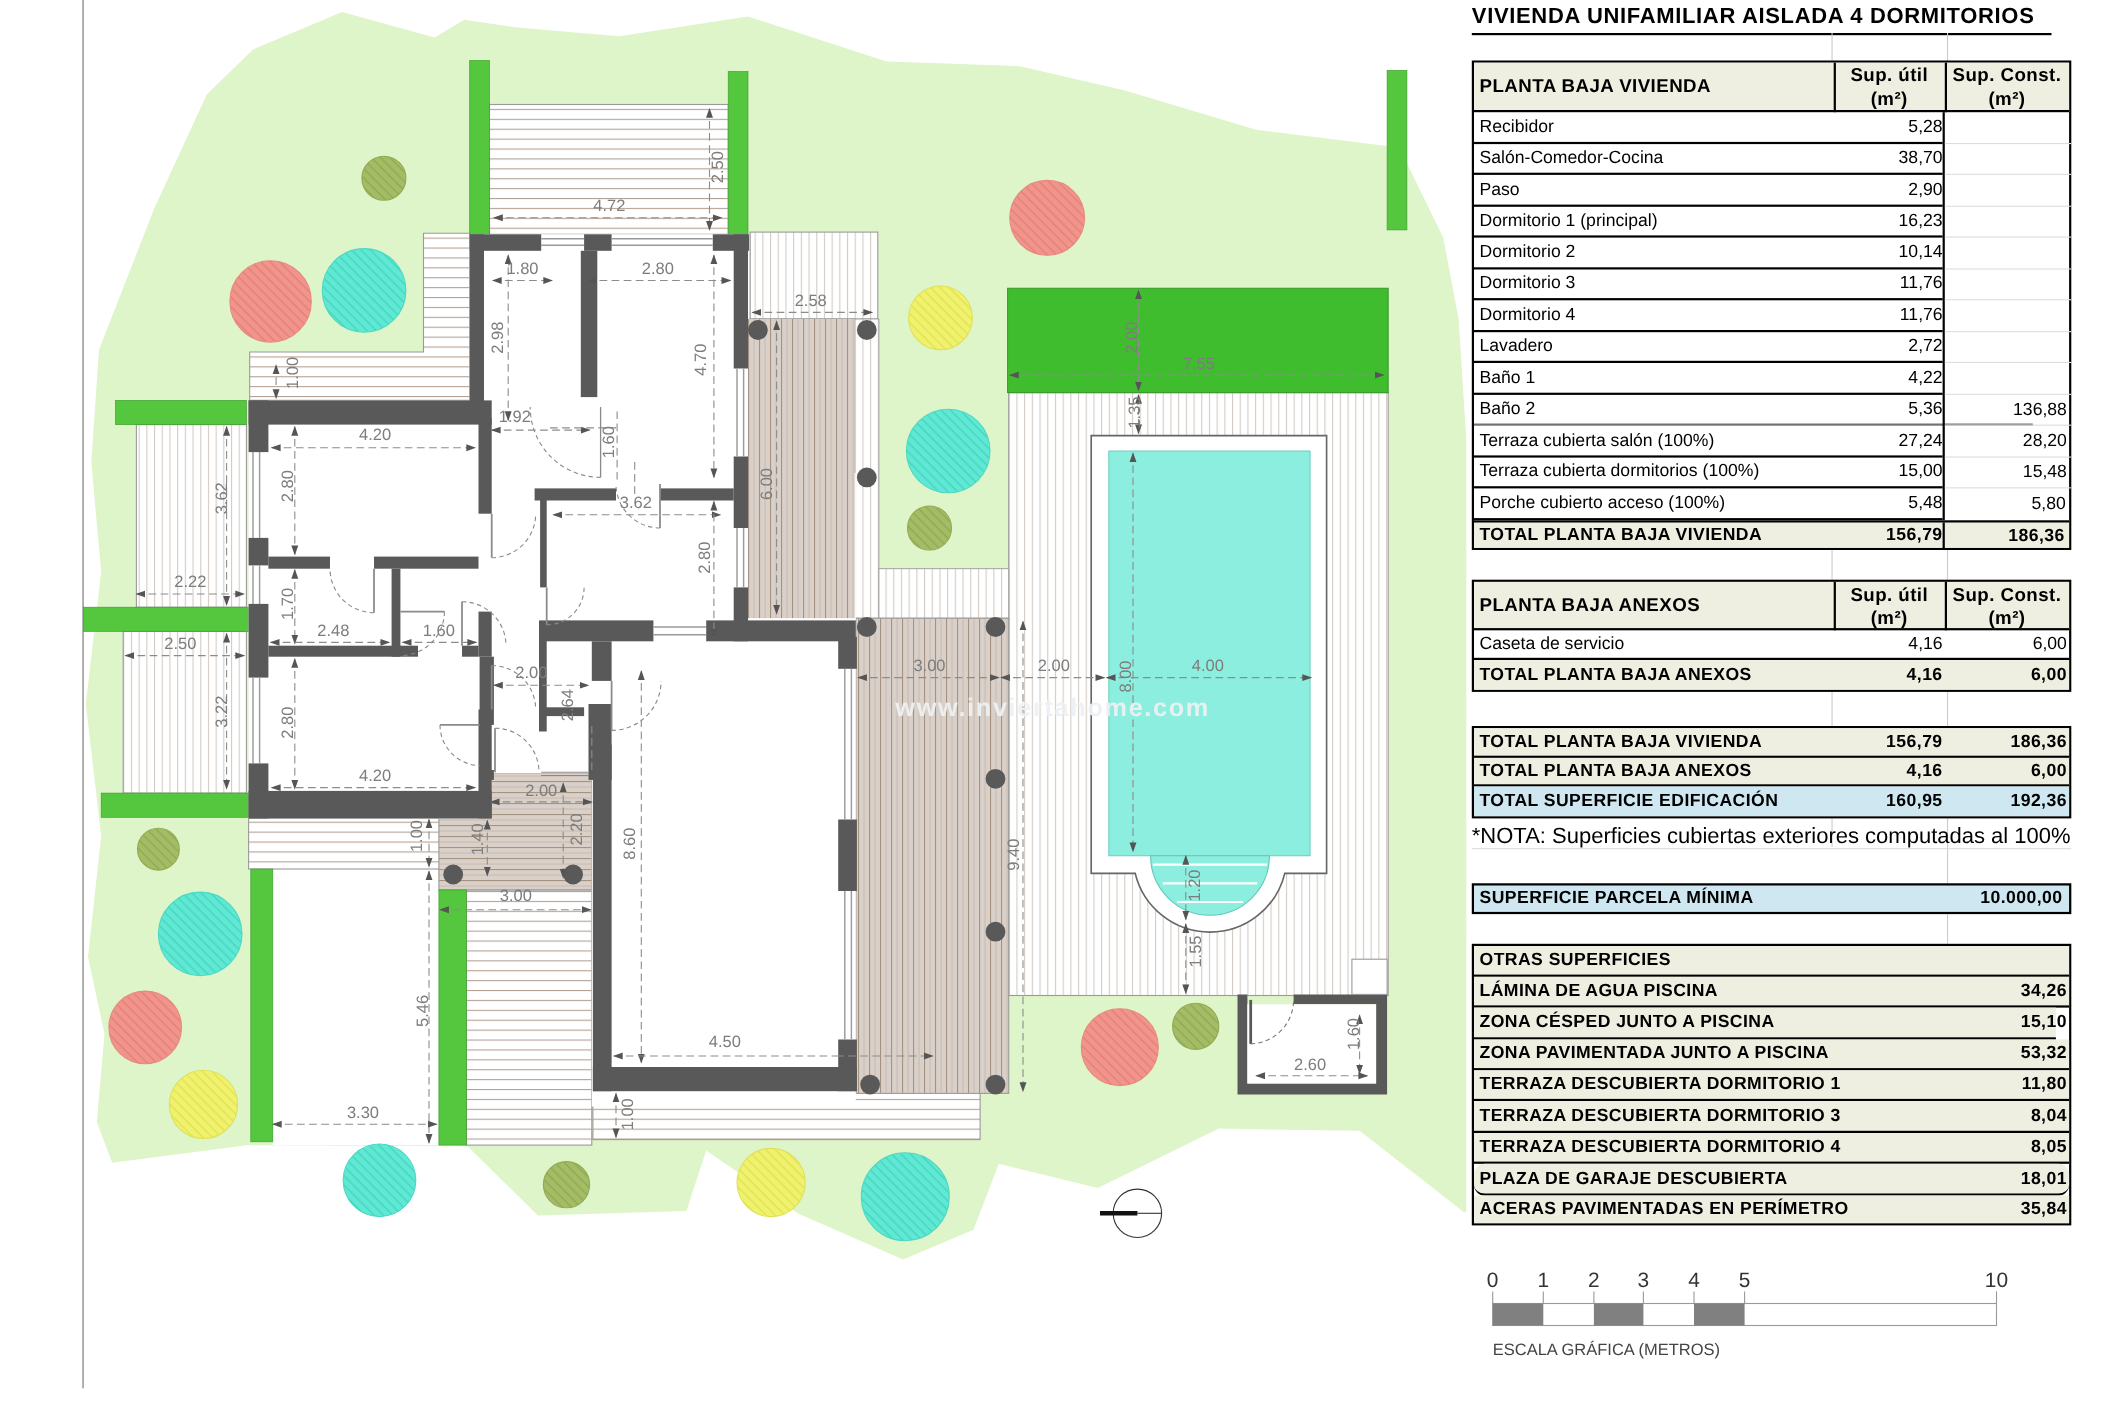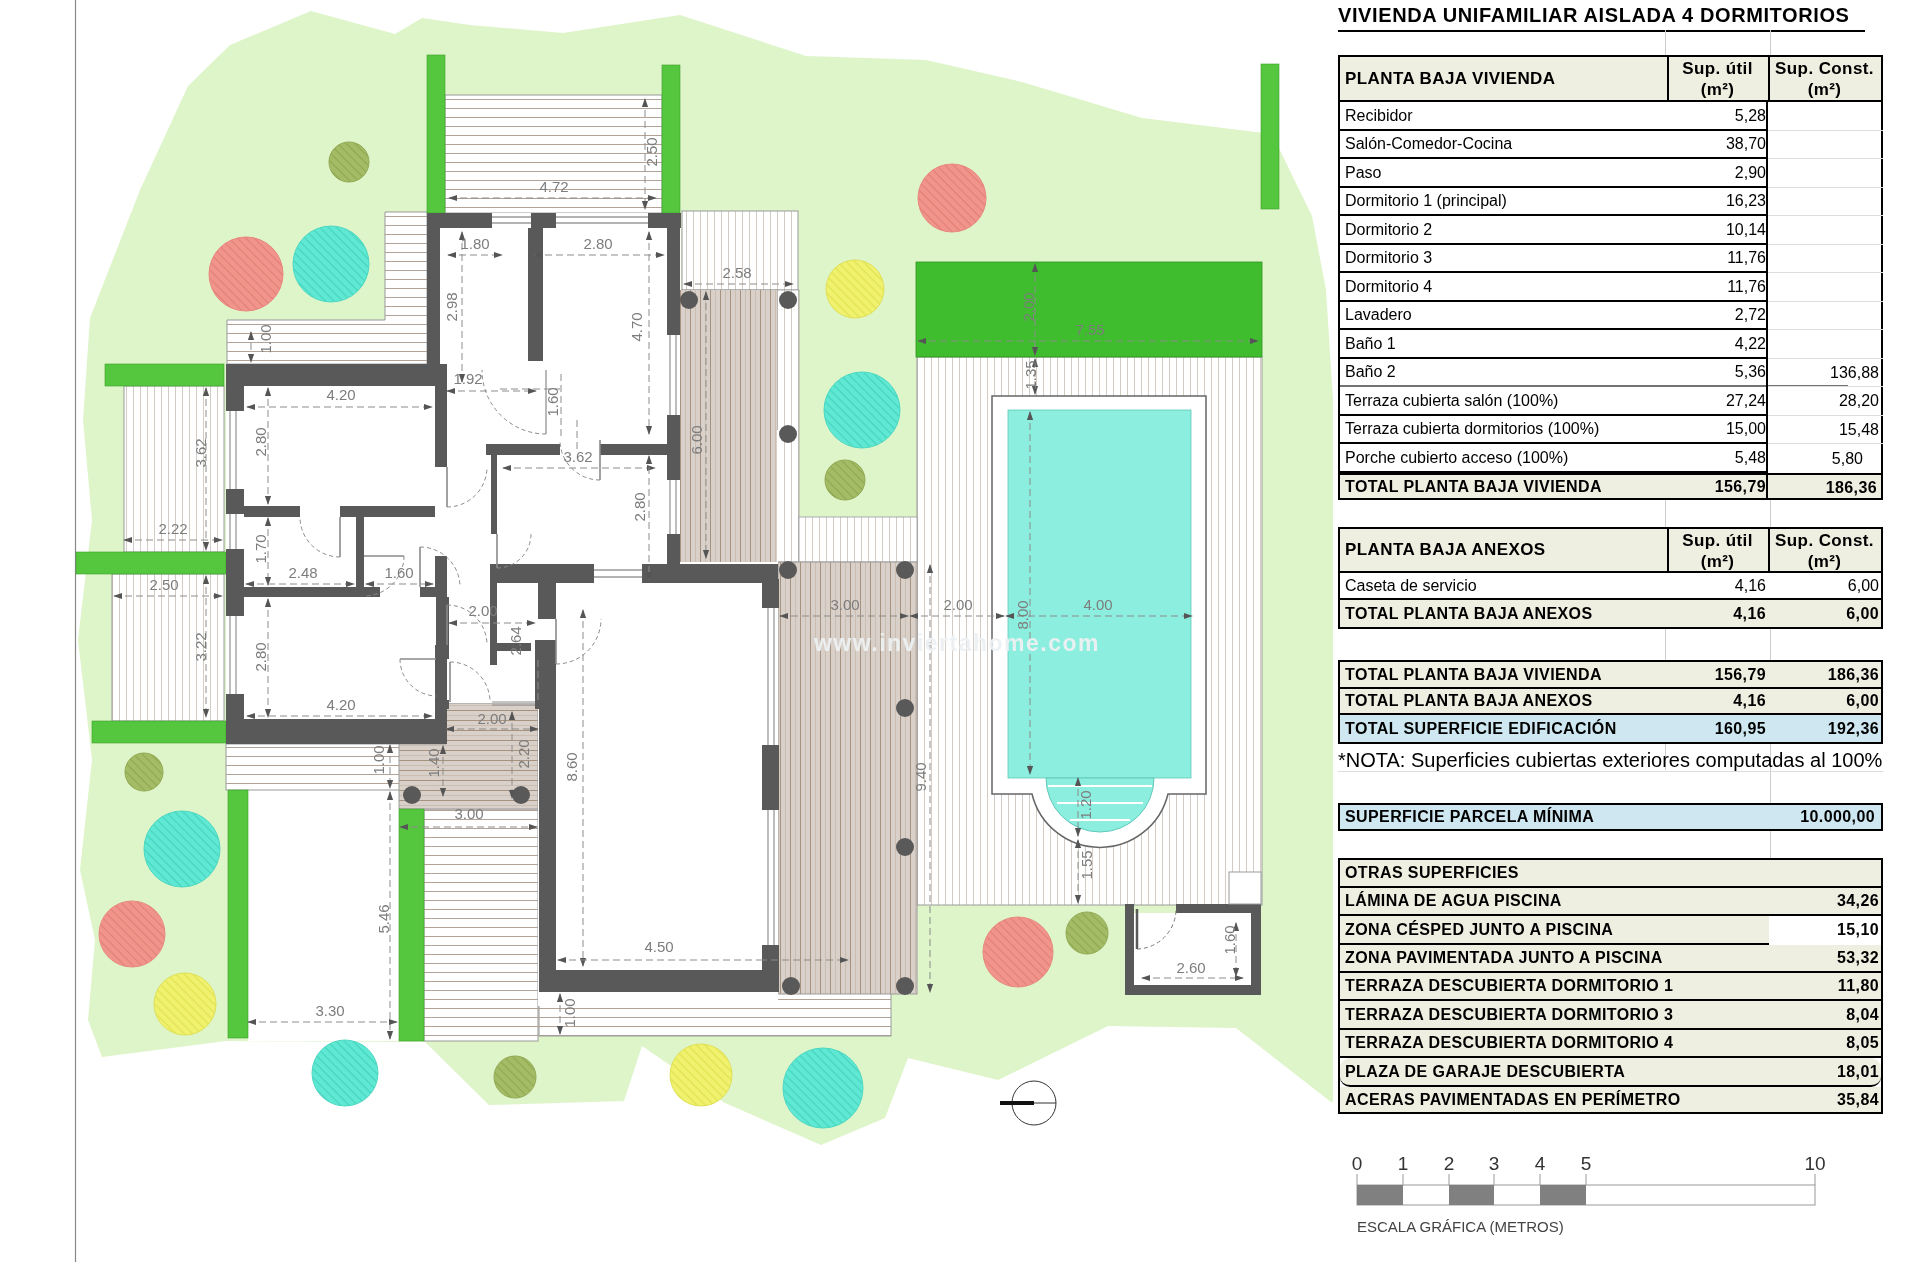--- a/index.html
+++ b/index.html
@@ -568,21 +568,21 @@
     <div class="row" style="top:257px;width:115px;height:28px;border-bottom:1px solid #ddd;display:flex;align-items:center;justify-content:flex-end;">
           <span style="padding-right:4px;">136,88</span>
         </div>
     <div class="row" style="top:285px;width:115px;height:29px;border-bottom:1px solid #ddd;display:flex;align-items:center;justify-content:flex-end;padding-left:20px;">
           <span style="padding-right:4px;">28,20</span>
         </div>
     <div class="row" style="top:314px;width:115px;height:28px;border-bottom:1px solid #ddd;display:flex;align-items:center;justify-content:flex-end;">
           <span style="padding-right:4px;">15,48</span>
         </div>
     <div class="row" style="top:342px;width:115px;height:29px;display:flex;align-items:center;justify-content:flex-end;">
-          <span style="padding-right:20px;">5,80</span>
+          <span style="padding-right:5px;">5,80</span>
         </div>
   </div>
 
   <div class="row cream" style="top:416px;width:541px;height:25px;border-top:2px solid #000;">
     <div class="lbl bold">TOTAL PLANTA BAJA VIVIENDA</div>
         <div class="v1 bold">156,79</div>
     <div class="abs" style="left:426px;top:0;width:115px;height:25px;border-left:2px solid #000;box-sizing:border-box;display:flex;align-items:center;justify-content:flex-end;">
           <span class="bold" style="padding-right:4px;">186,36</span>
         </div>
   </div>
@@ -632,21 +632,21 @@
 </div>
 
 <div class="abs" style="left:1338px;top:858px;width:545px;height:256px;border:2px solid #000;box-sizing:border-box;font-size:16px;">
   <div class="row cream" style="top:0;width:541px;height:28px;border-bottom:2px solid #000;">
         <div class="lbl bold">OTRAS SUPERFICIES</div>
       </div>
   <div class="row cream" style="top:28px;width:541px;height:28px;border-bottom:2px solid #000;">
         <div class="lbl bold">LÁMINA DE AGUA PISCINA</div>
         <div class="v2 bold">34,26</div>
       </div>
-  <div class="row cream" style="top:56px;width:429px;height:29px;border-bottom:2px solid #000;">
+  <div class="row cream" style="top:56px;width:529px;height:29px;border-bottom:2px solid #000;">
         <div class="lbl bold">ZONA CÉSPED JUNTO A PISCINA</div>
         <div class="v2 bold">15,10</div>
       </div>
   <div class="row cream" style="top:85px;width:541px;height:28px;border-bottom:2px solid #000;">
         <div class="lbl bold">ZONA PAVIMENTADA JUNTO A PISCINA</div>
         <div class="v2 bold">53,32</div>
       </div>
   <div class="row cream" style="top:113px;width:541px;height:28px;border-bottom:2px solid #000;">
         <div class="lbl bold">TERRAZA DESCUBIERTA DORMITORIO 1</div>
         <div class="v2 bold">11,80</div>

